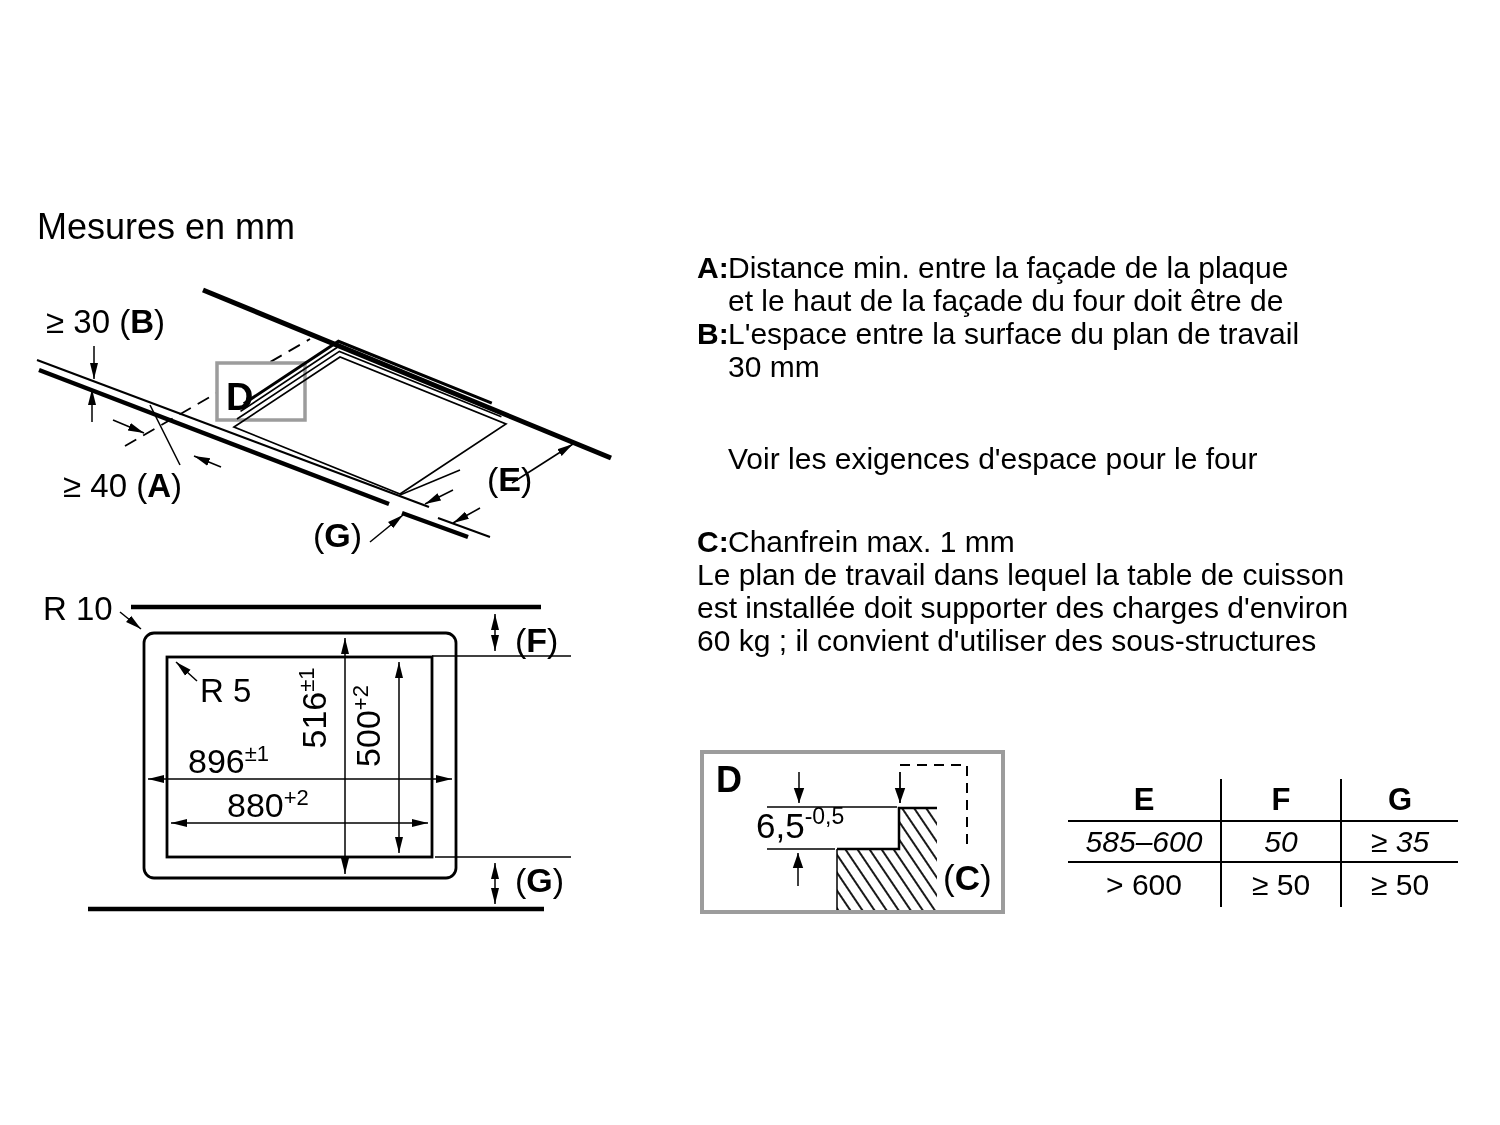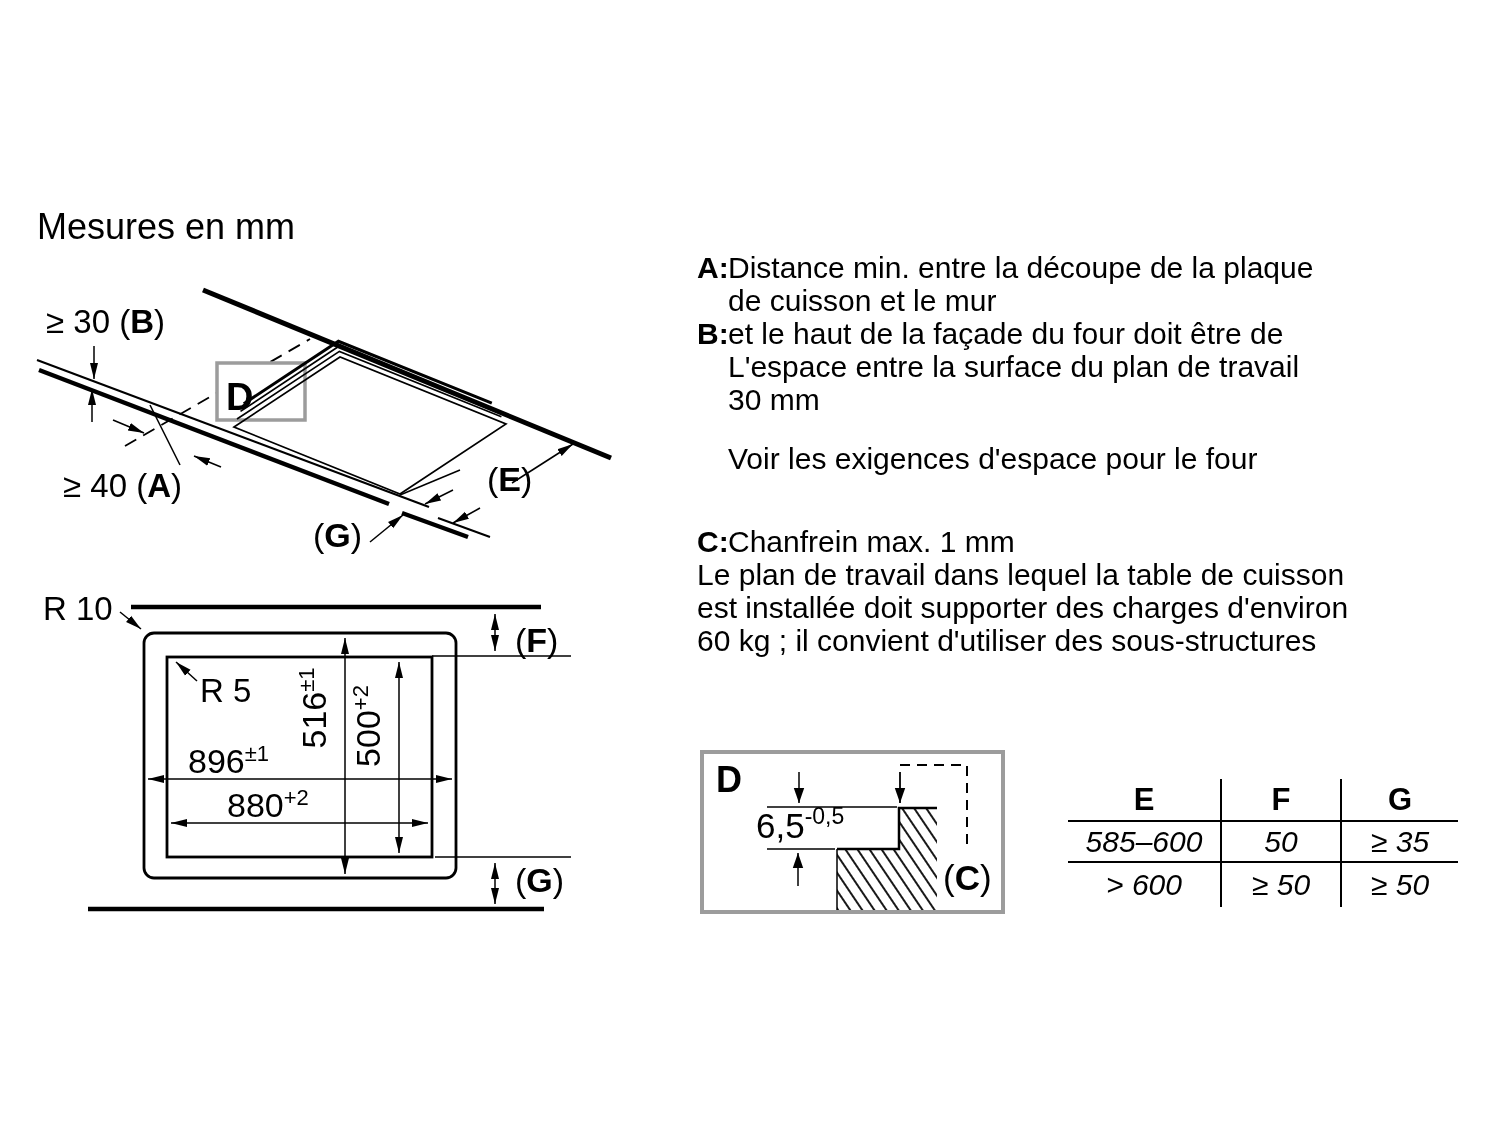--- a/index.html
+++ b/index.html
@@ -16,21 +16,21 @@
   .indent{padding-left:31px;}
   
   #efg{left:1068px;top:779px;width:390px;font-size:30px;}
   #efg .row{display:flex;}
   #efg .cell{display:flex;align-items:center;justify-content:center;box-sizing:border-box;}
   #efg .c1{width:154px;}#efg .c2{width:120px;}#efg .c3{width:116px;}
   #efg .vline{border-right:2px solid #000;}
   #efg .hline .cell{border-bottom:2px solid #000;}
   #efg .hdr{height:43px;font-weight:bold;font-size:31px;}
   #efg .r1{height:41px;font-style:italic;}
-  #efg .r2{height:44px;font-style:italic;}
+  #efg .r2{height:44px;}
 </style>
 </head>
 <body>
 
 <div id="page">
 
   <div id="title" class="abs">Mesures en mm</div>
 
   <svg class="abs" style="left:0;top:270px" width="660" height="330" viewBox="0 0 660 330">
     <defs>
@@ -111,22 +111,21 @@
     <text x="158" y="178" font-size="34"><tspan>896</tspan><tspan font-size="22" dy="-12">±1</tspan></text>
     <text x="197" y="222" font-size="34"><tspan>880</tspan><tspan font-size="22" dy="-12">+2</tspan></text>
     <text transform="translate(296,113) rotate(-90)" text-anchor="middle" font-size="34"><tspan>516</tspan><tspan font-size="22" dy="-12">±1</tspan></text>
     <text transform="translate(350,131) rotate(-90)" text-anchor="middle" font-size="34"><tspan>500</tspan><tspan font-size="22" dy="-12">+2</tspan></text>
     <text x="485" y="57" font-size="34"><tspan>(</tspan><tspan class="bld">F</tspan><tspan>)</tspan></text>
     <text x="485" y="297" font-size="34"><tspan>(</tspan><tspan class="bld">G</tspan><tspan>)</tspan></text>
   </svg>
 
   <div class="abs ann" style="left:697px;top:251px">
     <span class="lbl">A:</span>
-    <div class="indent">Distance min. entre la découpe de la plaque</div>
-    <div class="indent">de cuisson et le mur</div>
+    <div class="indent">Distance min. entre la façade de la plaque</div>
     <span class="lbl b2">B:</span>
     <div class="indent">et le haut de la façade du four doit être de</div>
     <div class="indent">L'espace entre la surface du plan de travail</div>
     <div class="indent">30 mm</div>
   </div>
   <div class="abs ann" style="left:728px;top:442px">Voir les exigences d'espace pour le four</div>
   <div class="abs ann" style="left:697px;top:525px">
     <span class="lbl">C:</span>
     <div class="indent">Chanfrein max. 1 mm</div>
     <div>Le plan de travail dans lequel la table de cuisson</div>

